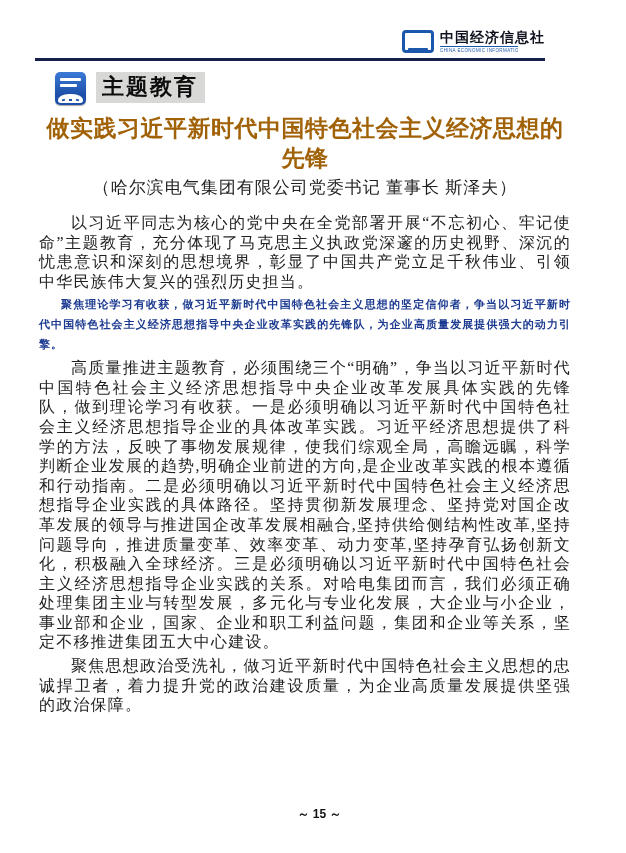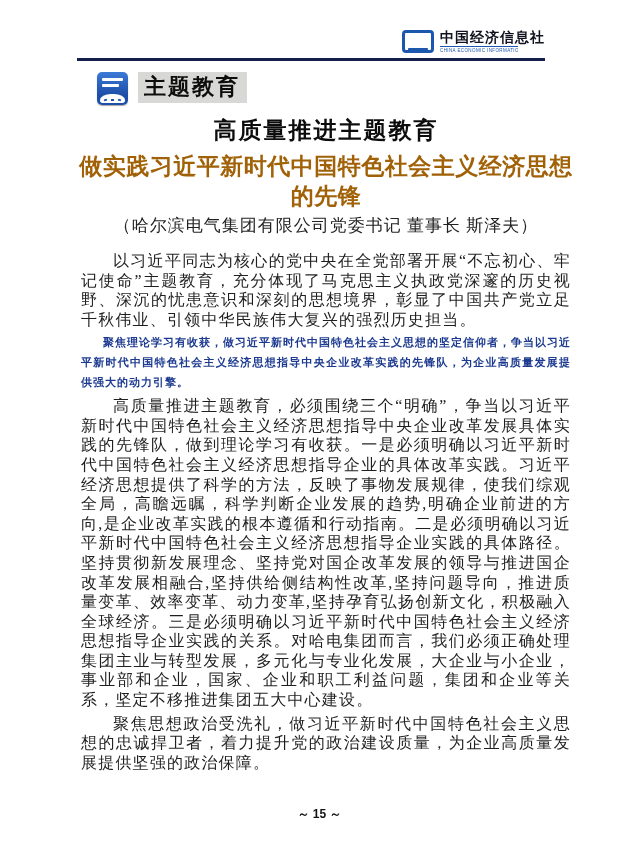--- a/index.html
+++ b/index.html
@@ -3,21 +3,21 @@
 <meta charset="utf-8">
 <style>
   html,body{margin:0;padding:0;}
   body{
     width:626px;height:853px;background:#f4f4f2;
     font-family:"Liberation Serif","DejaVu Serif",serif;
     color:#1a1a1a;
   }
   .page{
     position:relative;width:626px;height:853px;background:#ffffff;
-    box-sizing:border-box;padding:30px 51px 0 77px;overflow:hidden;
+    box-sizing:border-box;padding:30px 51px 0 35px;overflow:hidden;
   }
   
   .header{
     display:flex;justify-content:flex-end;align-items:flex-end;
     padding-bottom:5px;border-bottom:3px solid #14204a;
     margin-right:30px;
   }
   .logo{display:flex;align-items:center;gap:6px;}
   .logo-icon{
     width:26px;height:17px;border:3px solid #1c57ae;border-radius:4px;
@@ -116,21 +116,20 @@
       <span class="bi-line1"></span>
       <span class="bi-line2"></span>
       <span class="bi-book"></span>
       <span class="bi-dot d1"></span>
       <span class="bi-dot d2"></span>
       <span class="bi-dot d3"></span>
     </span>
     <span class="badge-label">主题教育</span>
   </div>
 
-  <div class="title">高质量推进主题教育</div>
   <div class="subtitle">做实践习近平新时代中国特色社会主义经济思想的先锋</div>
   <div class="byline">（哈尔滨电气集团有限公司党委书记 董事长 斯泽夫）</div>
 
   <div class="article">
     <p>以习近平同志为核心的党中央在全党部署开展“不忘初心、牢记使命”主题教育，充分体现了马克思主义执政党深邃的历史视野、深沉的忧患意识和深刻的思想境界，彰显了中国共产党立足千秋伟业、引领中华民族伟大复兴的强烈历史担当。</p>
     <p class="em">聚焦理论学习有收获，做习近平新时代中国特色社会主义思想的坚定信仰者，争当以习近平新时代中国特色社会主义经济思想指导中央企业改革实践的先锋队，为企业高质量发展提供强大的动力引擎。</p>
     <p>高质量推进主题教育，必须围绕三个“明确”，争当以习近平新时代中国特色社会主义经济思想指导中央企业改革发展具体实践的先锋队，做到理论学习有收获。一是必须明确以习近平新时代中国特色社会主义经济思想指导企业的具体改革实践。习近平经济思想提供了科学的方法，反映了事物发展规律，使我们综观全局，高瞻远瞩，科学判断企业发展的趋势,明确企业前进的方向,是企业改革实践的根本遵循和行动指南。二是必须明确以习近平新时代中国特色社会主义经济思想指导企业实践的具体路径。坚持贯彻新发展理念、坚持党对国企改革发展的领导与推进国企改革发展相融合,坚持供给侧结构性改革,坚持问题导向，推进质量变革、效率变革、动力变革,坚持孕育弘扬创新文化，积极融入全球经济。三是必须明确以习近平新时代中国特色社会主义经济思想指导企业实践的关系。对哈电集团而言，我们必须正确处理集团主业与转型发展，多元化与专业化发展，大企业与小企业，事业部和企业，国家、企业和职工利益问题，集团和企业等关系，坚定不移推进集团五大中心建设。</p>
     <p>聚焦思想政治受洗礼，做习近平新时代中国特色社会主义思想的忠诚捍卫者，着力提升党的政治建设质量，为企业高质量发展提供坚强的政治保障。</p>
 
   </div>

